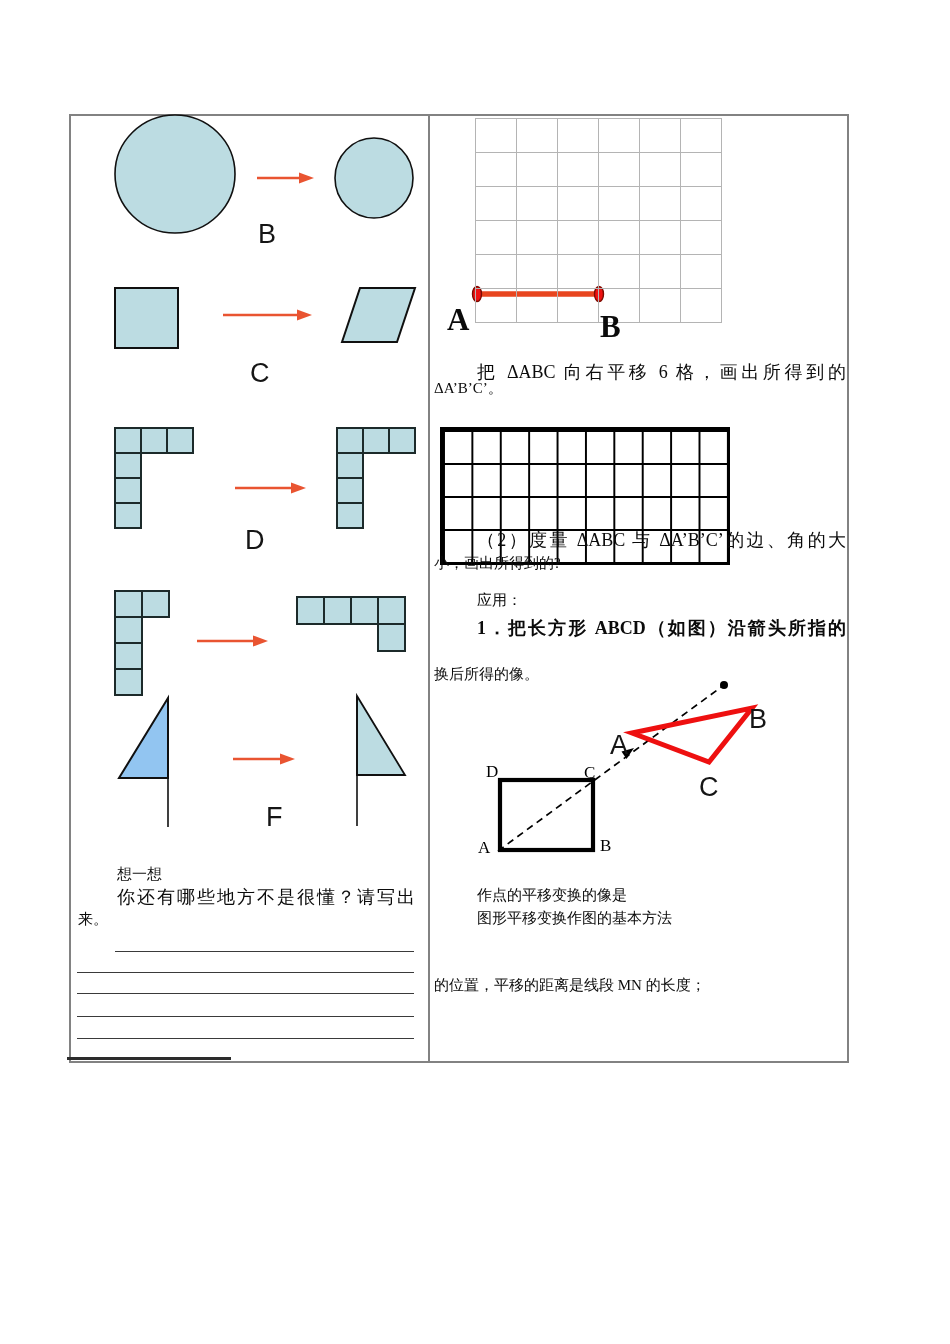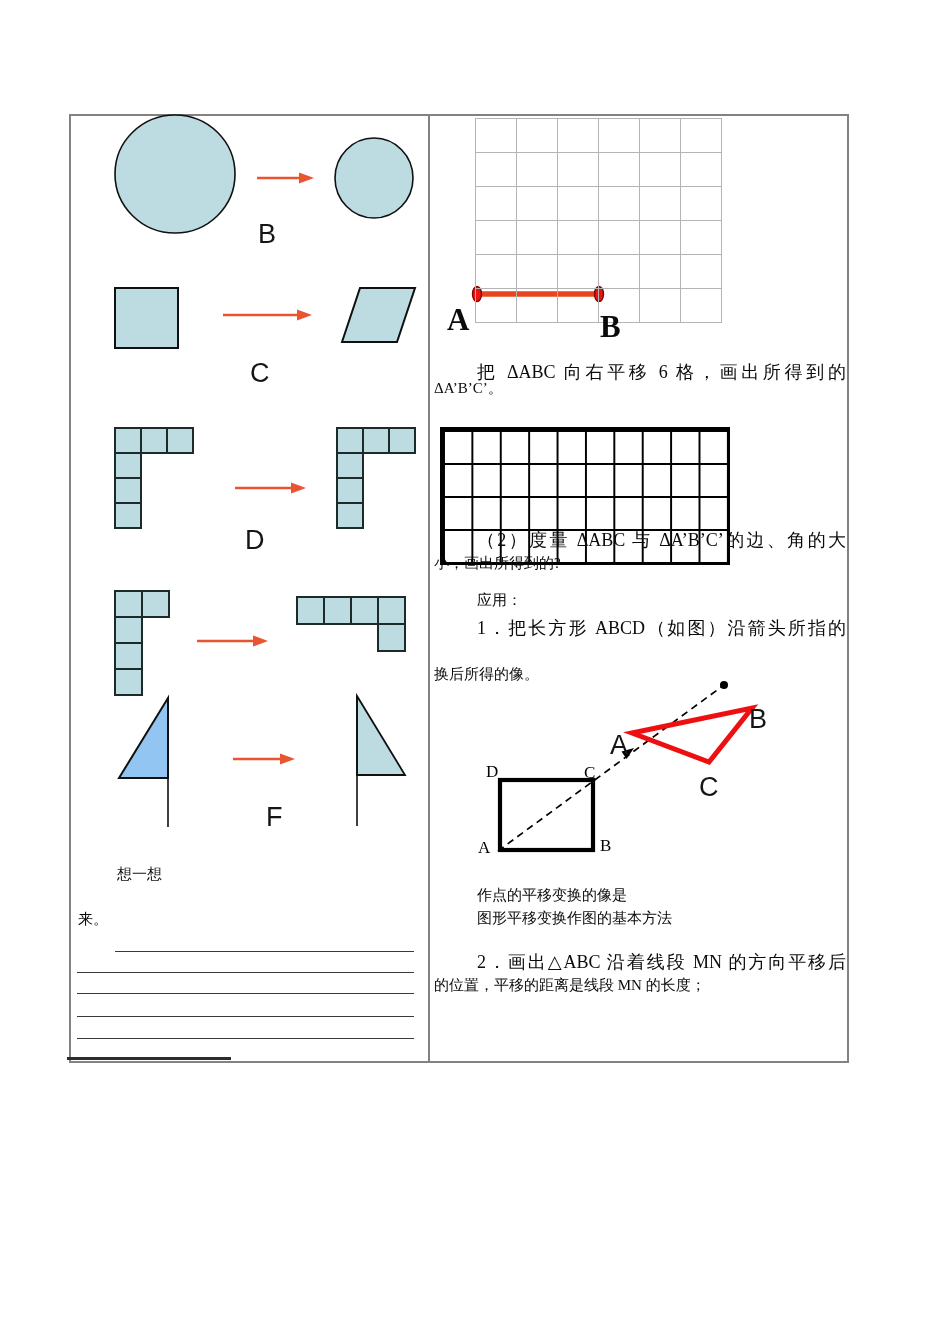--- a/index.html
+++ b/index.html
@@ -111,50 +111,50 @@
 
   <div class="grid-light"></div>
   <div class="grid-bold"></div>
 
   <span class="slab" style="left:258px;top:221px;">B</span>
   <span class="slab" style="left:250px;top:360px;">C</span>
   <span class="slab" style="left:245px;top:527px;">D</span>
   <span class="slab" style="left:266px;top:804px;">F</span>
 
   <span class="txt" style="left:117px;top:863px;">想一想</span>
+  <span class="just" style="left:117px;top:886px;width:298px;">你还有哪些地方不是很懂？请写出</span>
   <span class="txt" style="left:78px;top:908px;">来。</span>
 
   <div class="rule" style="left:115px;top:951px;width:299px;"></div>
   <div class="rule" style="left:77px;top:972px;width:337px;"></div>
   <div class="rule" style="left:77px;top:993px;width:337px;"></div>
   <div class="rule" style="left:77px;top:1016px;width:337px;"></div>
   <div class="rule" style="left:77px;top:1038px;width:337px;"></div>
   <div class="rule-thick" style="left:67px;top:1057px;width:164px;"></div>
 
   <span class="ep" style="left:447px;top:304px;">A</span>
   <span class="ep" style="left:600px;top:311px;">B</span>
 
   <span class="just" style="left:477px;top:353px;width:369px;margin-top:8px;">把 ΔABC 向右平移 6 格，画出所得到的</span>
   <span class="txt" style="left:434px;top:377px;">ΔA’B’C’。</span>
 
   <span class="just" style="left:477px;top:529px;width:369px;">（2）度量 ΔABC 与 ΔA’B’C’的边、角的大</span>
   <span class="txt" style="left:434px;top:552px;">小，画出所得到的?</span>
 
   <span class="txt" style="left:477px;top:589px;">应用：</span>
 
-  <span class="just" style="left:477px;top:617px;width:369px;">1．把长方形 ABCD（如图）沿箭头所指的</span>
+  <span class="just" style="left:477px;top:617px;width:369px;font-weight:bold;">1．把长方形 ABCD（如图）沿箭头所指的</span>
   <span class="txt" style="left:434px;top:663px;">换后所得的像。</span>
 
   <span class="sq" style="left:486px;top:763px;">D</span>
   <span class="sq" style="left:584px;top:764px;">C</span>
   <span class="sq" style="left:478px;top:839px;">A</span>
   <span class="sq" style="left:600px;top:837px;">B</span>
   <span class="slab" style="left:610px;top:732px;">A</span>
   <span class="slab" style="left:749px;top:706px;">B</span>
   <span class="slab" style="left:699px;top:774px;">C</span>
 
   <span class="txt" style="left:477px;top:884px;">作点的平移变换的像是</span>
   <span class="txt" style="left:477px;top:907px;">图形平移变换作图的基本方法</span>
 
-  <span class="just" style="left:477px;top:951px;width:369px;">2．画出△ABC 沿着线段 MN 的方向平移后</span>
   <span class="txt" style="left:434px;top:974px;">的位置，平移的距离是线段 MN 的长度；</span>
 
 </div>
 
 </body></html>

